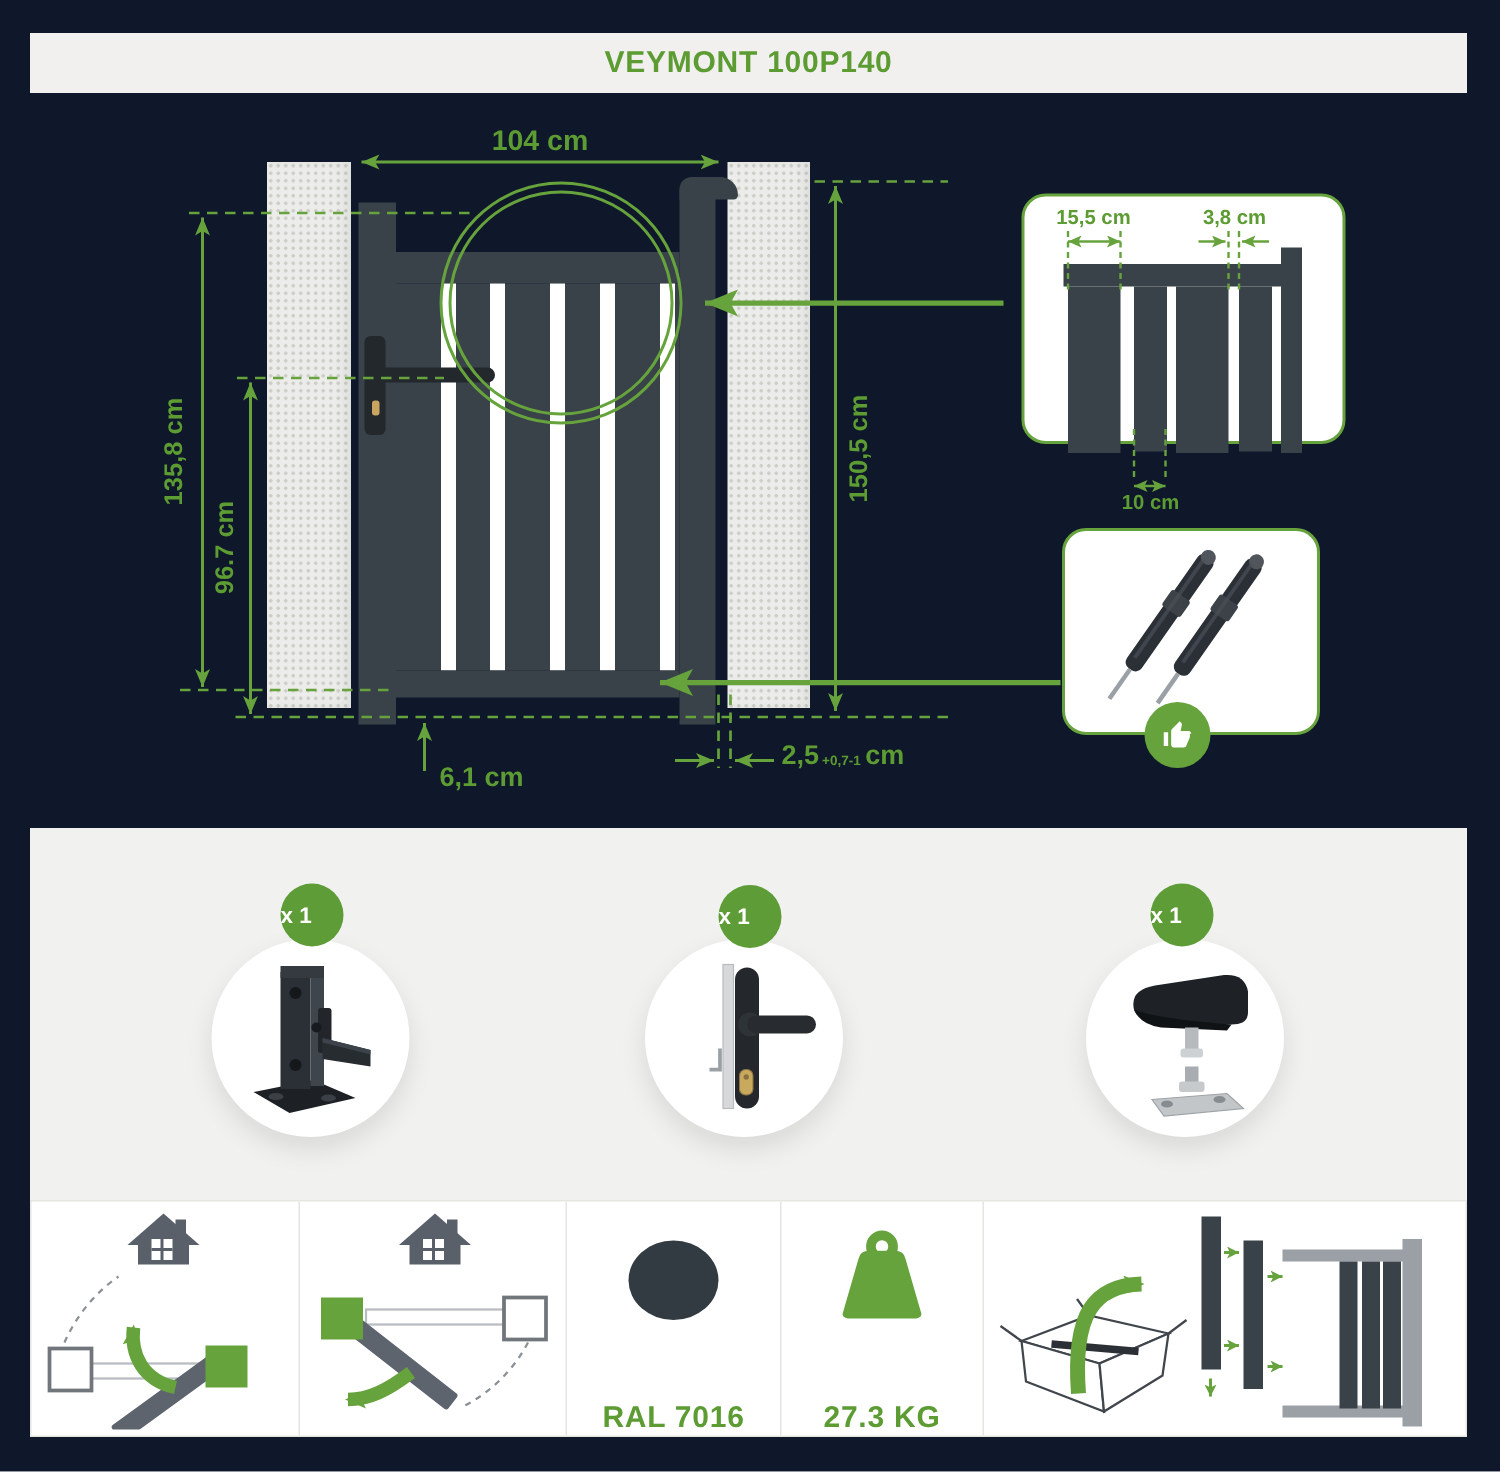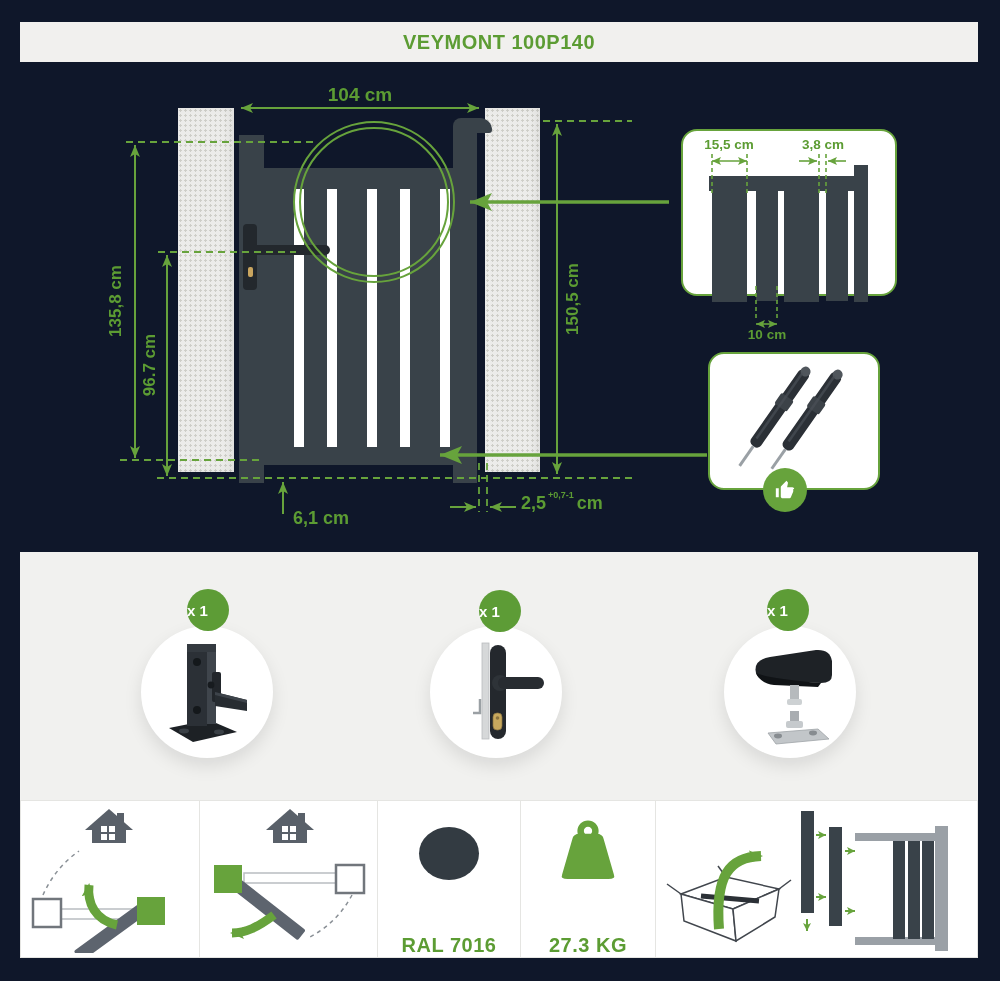--- a/index.html
+++ b/index.html
@@ -45,21 +45,21 @@
   svg.overlay{position:absolute;left:0;top:0;width:1000px;height:981px;z-index:5;pointer-events:none;}
 
   
   .dim{position:absolute;color:var(--green-text);font-weight:bold;z-index:7;white-space:nowrap;}
   .lbl-104{left:275px;top:84px;width:170px;text-align:center;font-size:19px;}
   .vlabel{font-size:17px;}
   .lbl-1358{left:116px;top:301px;transform:translate(-50%,-50%) rotate(-90deg);}
   .lbl-967{left:150px;top:365px;transform:translate(-50%,-50%) rotate(-90deg);}
   .lbl-1505{left:573px;top:299px;transform:translate(-50%,-50%) rotate(-90deg);}
   .lbl-61{left:293px;top:508px;font-size:18px;}
-  .lbl-25{left:521px;top:493px;font-size:18px;display:flex;align-items:flex-start;}
+  .lbl-25{left:521px;top:493px;font-size:18px;display:flex;align-items:flex-end;}
   .tol{display:inline-flex;flex-direction:row;font-size:9px;line-height:9px;margin:0 2px;transform:translateY(-2px);}
   .unit{margin-left:1px;}
 
   
   .green-box{position:absolute;background:#fff;border:2px solid var(--green);border-radius:16px;z-index:6;}
   .slat-box{left:681px;top:97px;width:216px;height:167px;margin-top:32px;}
   .hinge-box{left:708px;top:352px;width:172px;height:138px;}
   .thumb-badge{position:absolute;left:763px;top:468px;width:44px;height:44px;border-radius:50%;
                background:var(--green);z-index:8;display:flex;align-items:center;justify-content:center;}
 

